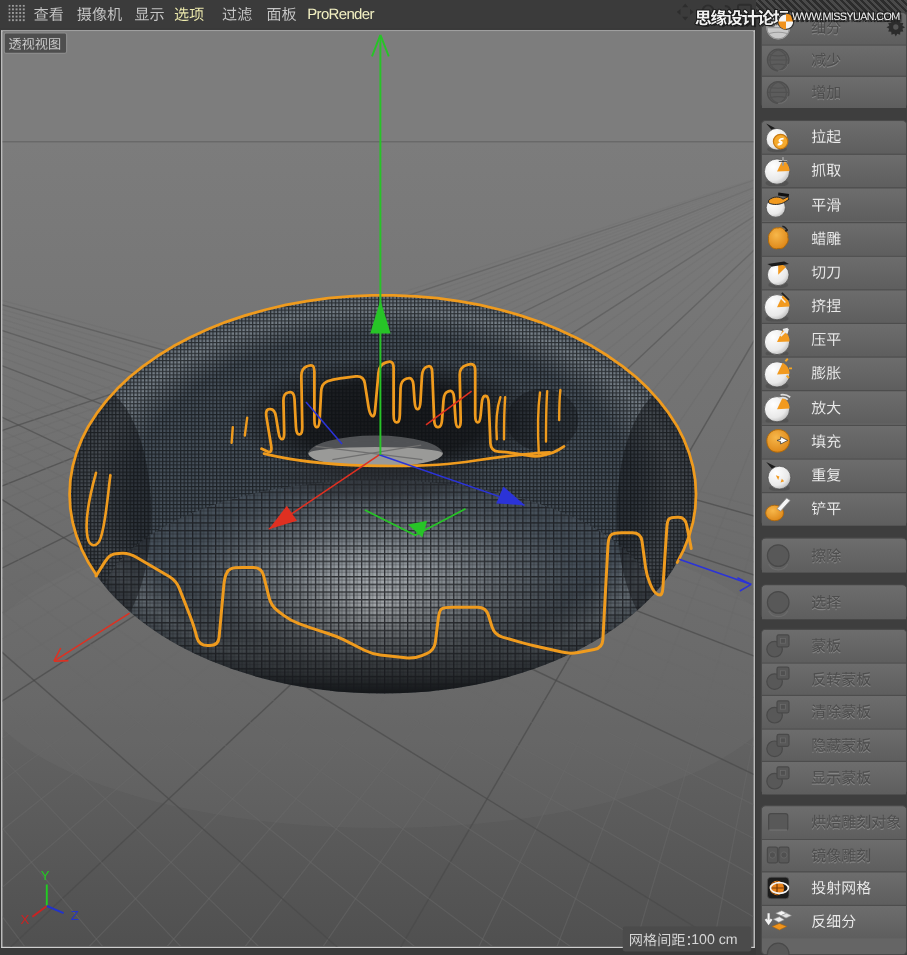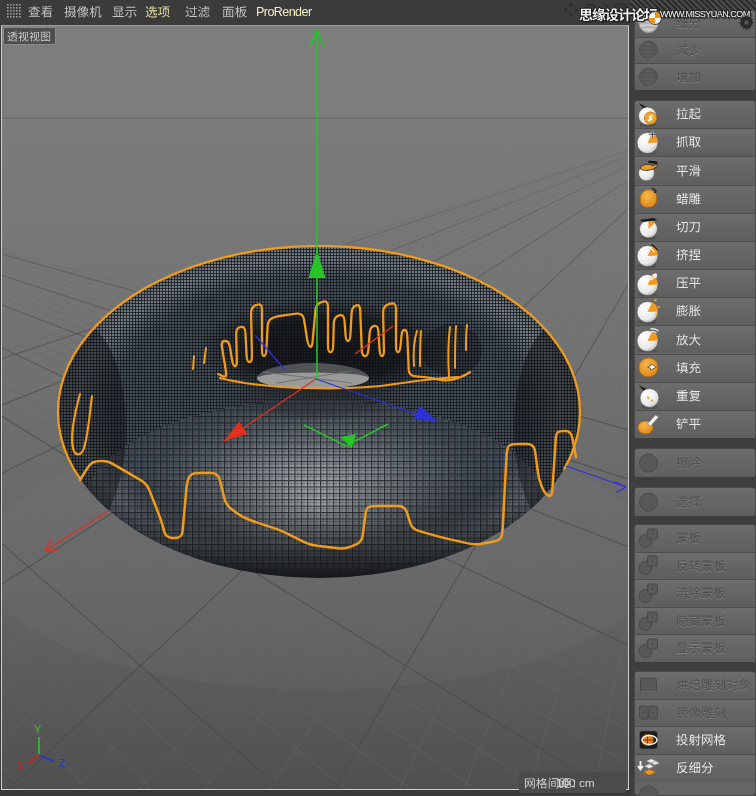--- a/index.html
+++ b/index.html
@@ -255,21 +255,21 @@
 <text x="59" y="767" font-size="11" fill="#2233cc" font-family="Liberation Sans">Z</text>
 </svg>
 <div class="abs" style="left:3px;top:27px;width:53px;height:18px;background:#4e4e4e;border:1px solid #8b8b8b;border-radius:2px"></div>
 <svg style="position:absolute;left:7px;top:28.4px;overflow:visible" width="48" height="16" viewBox="0 -12.6 48 16">
       <path d="M0.7 -8.4C1.3 -7.9 2.1 -7.1 2.4 -6.6L3.1 -7.1C2.7 -7.6 1.9 -8.4 1.3 -8.9ZM9.4 -9.1C8.1 -8.8 5.7 -8.6 3.7 -8.5C3.8 -8.3 3.9 -8.1 3.9 -7.9C4.7 -7.9 5.6 -8.0 6.5 -8.1V-7.2H3.4V-6.6H6.0C5.3 -5.8 4.1 -5.1 3.1 -4.7C3.3 -4.6 3.5 -4.3 3.6 -4.1C4.6 -4.5 5.8 -5.3 6.5 -6.2V-4.7H7.3V-6.2C8.1 -5.4 9.1 -4.6 10.2 -4.2C10.3 -4.4 10.5 -4.7 10.7 -4.8C9.6 -5.1 8.5 -5.8 7.8 -6.6H10.5V-7.2H7.3V-8.1C8.3 -8.2 9.2 -8.3 9.9 -8.5ZM4.3 -4.4V-3.8H5.6C5.4 -2.6 4.9 -1.7 3.4 -1.3C3.6 -1.1 3.8 -0.8 3.8 -0.7C5.6 -1.2 6.1 -2.3 6.4 -3.8H7.7C7.6 -3.4 7.5 -3.1 7.4 -2.8H9.3C9.2 -2.0 9.1 -1.6 8.9 -1.5C8.9 -1.4 8.8 -1.4 8.6 -1.4C8.4 -1.4 7.9 -1.4 7.3 -1.5C7.5 -1.3 7.5 -1.0 7.5 -0.8C8.1 -0.8 8.6 -0.8 8.9 -0.8C9.2 -0.8 9.4 -0.9 9.6 -1.0C9.8 -1.3 9.9 -1.8 10.1 -3.1C10.1 -3.2 10.1 -3.4 10.1 -3.4H8.3L8.5 -4.4ZM2.8 -5.0H0.6V-4.2H2.0V-0.9C1.5 -0.7 1.0 -0.3 0.5 0.2L1.0 0.9C1.7 0.2 2.3 -0.4 2.7 -0.4C2.9 -0.4 3.3 -0.1 3.7 0.2C4.4 0.6 5.3 0.7 6.6 0.7C7.7 0.7 9.5 0.7 10.4 0.6C10.4 0.4 10.5 -0.0 10.6 -0.2C9.5 -0.1 7.9 -0.0 6.6 -0.0C5.4 -0.0 4.5 -0.1 3.8 -0.5C3.3 -0.8 3.1 -1.1 2.8 -1.1Z M15.9 -8.7V-2.8H16.8V-8.0H20.2V-2.8H21.0V-8.7ZM12.7 -8.8C13.1 -8.4 13.5 -7.8 13.7 -7.4L14.4 -7.8C14.2 -8.2 13.8 -8.8 13.3 -9.2ZM18.0 -7.1V-5.0C18.0 -3.3 17.7 -1.2 14.9 0.3C15.1 0.4 15.3 0.7 15.4 0.9C17.1 0.0 17.9 -1.2 18.4 -2.4V-0.2C18.4 0.5 18.7 0.7 19.4 0.7H20.4C21.4 0.7 21.5 0.3 21.6 -1.5C21.4 -1.5 21.1 -1.6 20.9 -1.8C20.9 -0.2 20.8 0.1 20.4 0.1H19.5C19.2 0.1 19.2 0.0 19.2 -0.3V-3.0H18.6C18.8 -3.7 18.8 -4.4 18.8 -5.0V-7.1ZM11.7 -7.3V-6.6H14.4C13.7 -5.2 12.6 -3.8 11.4 -3.0C11.6 -2.9 11.7 -2.5 11.8 -2.2C12.2 -2.6 12.7 -3.0 13.1 -3.4V0.9H13.9V-3.9C14.3 -3.4 14.7 -2.8 14.9 -2.4L15.5 -3.1C15.3 -3.3 14.5 -4.2 14.1 -4.6C14.6 -5.4 15.1 -6.2 15.4 -7.1L14.9 -7.4L14.8 -7.3Z M26.9 -8.7V-2.8H27.8V-8.0H31.2V-2.8H32.0V-8.7ZM23.7 -8.8C24.1 -8.4 24.5 -7.8 24.7 -7.4L25.4 -7.8C25.2 -8.2 24.8 -8.8 24.3 -9.2ZM29.0 -7.1V-5.0C29.0 -3.3 28.7 -1.2 25.9 0.3C26.1 0.4 26.3 0.7 26.4 0.9C28.1 0.0 28.9 -1.2 29.4 -2.4V-0.2C29.4 0.5 29.7 0.7 30.4 0.7H31.4C32.4 0.7 32.5 0.3 32.6 -1.5C32.4 -1.5 32.1 -1.6 31.9 -1.8C31.9 -0.2 31.8 0.1 31.4 0.1H30.5C30.2 0.1 30.2 0.0 30.2 -0.3V-3.0H29.6C29.8 -3.7 29.8 -4.4 29.8 -5.0V-7.1ZM22.7 -7.3V-6.6H25.4C24.7 -5.2 23.6 -3.8 22.4 -3.0C22.6 -2.9 22.7 -2.5 22.8 -2.2C23.2 -2.6 23.7 -3.0 24.1 -3.4V0.9H24.9V-3.9C25.3 -3.4 25.7 -2.8 25.9 -2.4L26.5 -3.1C26.3 -3.3 25.5 -4.2 25.1 -4.6C25.6 -5.4 26.1 -6.2 26.4 -7.1L25.9 -7.4L25.8 -7.3Z M37.1 -3.1C38.0 -2.9 39.1 -2.5 39.7 -2.2L40.1 -2.8C39.5 -3.0 38.4 -3.4 37.5 -3.6ZM36.0 -1.7C37.5 -1.5 39.4 -1.0 40.5 -0.7L40.9 -1.3C39.8 -1.6 37.9 -2.1 36.4 -2.2ZM33.9 -8.8V0.9H34.7V0.4H42.3V0.9H43.1V-8.8ZM34.7 -0.3V-8.0H42.3V-0.3ZM37.6 -7.8C37.0 -6.9 36.1 -6.0 35.1 -5.5C35.3 -5.4 35.6 -5.1 35.7 -5.0C36.0 -5.2 36.4 -5.5 36.7 -5.8C37.0 -5.4 37.4 -5.1 37.9 -4.8C36.9 -4.3 35.9 -4.0 34.9 -3.8C35.1 -3.7 35.2 -3.3 35.3 -3.1C36.4 -3.4 37.5 -3.8 38.6 -4.4C39.5 -3.9 40.5 -3.5 41.6 -3.3C41.7 -3.5 41.9 -3.7 42.1 -3.9C41.1 -4.1 40.1 -4.4 39.3 -4.8C40.1 -5.3 40.8 -5.9 41.2 -6.7L40.8 -6.9L40.6 -6.9H37.8C38.0 -7.1 38.1 -7.3 38.2 -7.5ZM37.2 -6.2 37.2 -6.3H40.1C39.7 -5.8 39.2 -5.5 38.6 -5.1C38.0 -5.4 37.5 -5.8 37.2 -6.2Z" fill="#cdcdcd"></path>
     </svg>
 <div class="abs" style="left:519px;top:772px;width:107px;height:21px;background:#4b4b4b;border-radius:2px"></div>
 <svg style="position:absolute;left:524px;top:774.4px;overflow:visible" width="63" height="17" viewBox="0 -13.6 63 17">
       <path d="M2.3 -6.3C2.8 -5.7 3.4 -4.9 3.9 -4.2C3.5 -2.9 2.9 -1.8 2.0 -1.0C2.2 -0.9 2.6 -0.7 2.7 -0.5C3.4 -1.3 4.0 -2.3 4.5 -3.4C4.8 -2.8 5.2 -2.3 5.4 -1.9L6.0 -2.4C5.7 -2.9 5.3 -3.6 4.8 -4.2C5.1 -5.2 5.4 -6.3 5.6 -7.5L4.8 -7.6C4.6 -6.7 4.4 -5.8 4.2 -5.1C3.8 -5.7 3.3 -6.3 2.8 -6.8ZM5.7 -6.3C6.2 -5.7 6.8 -4.9 7.3 -4.1C6.8 -2.8 6.2 -1.7 5.3 -0.9C5.5 -0.8 5.9 -0.6 6.0 -0.4C6.8 -1.2 7.4 -2.2 7.8 -3.3C8.2 -2.6 8.6 -2.0 8.8 -1.5L9.4 -2.0C9.2 -2.6 8.7 -3.4 8.2 -4.2C8.5 -5.2 8.7 -6.3 8.9 -7.4L8.1 -7.5C8.0 -6.7 7.8 -5.8 7.6 -5.1C7.2 -5.7 6.7 -6.2 6.3 -6.8ZM1.0 -9.2V0.9H1.9V-8.4H9.9V-0.2C9.9 -0.0 9.8 0.0 9.6 0.0C9.4 0.1 8.6 0.1 7.8 0.0C8.0 0.3 8.1 0.7 8.2 0.9C9.2 0.9 9.9 0.9 10.3 0.8C10.6 0.6 10.8 0.3 10.8 -0.2V-9.2Z M18.6 -7.9H21.2C20.8 -7.1 20.3 -6.4 19.8 -5.9C19.2 -6.4 18.8 -7.0 18.4 -7.6ZM14.2 -9.9V-7.4H12.4V-6.5H14.1C13.7 -4.9 12.9 -3.1 12.1 -2.1C12.3 -1.9 12.5 -1.5 12.6 -1.3C13.2 -2.1 13.7 -3.4 14.2 -4.7V0.9H15.0V-5.0C15.4 -4.5 15.8 -3.9 16.0 -3.5L16.5 -4.2C16.3 -4.5 15.3 -5.7 15.0 -6.0V-6.5H16.4L16.1 -6.3C16.3 -6.2 16.6 -5.9 16.8 -5.7C17.2 -6.1 17.6 -6.5 17.9 -7.0C18.3 -6.4 18.7 -5.8 19.2 -5.3C18.2 -4.4 17.0 -3.8 15.8 -3.4C16.0 -3.3 16.2 -2.9 16.3 -2.7C16.6 -2.8 16.9 -3.0 17.3 -3.1V1.0H18.1V0.4H21.4V0.9H22.2V-3.2L22.8 -3.0C22.9 -3.2 23.2 -3.5 23.3 -3.7C22.2 -4.1 21.2 -4.6 20.4 -5.3C21.2 -6.2 21.9 -7.2 22.3 -8.4L21.7 -8.7L21.6 -8.6H19.0C19.2 -9.0 19.4 -9.3 19.5 -9.7L18.7 -9.9C18.2 -8.7 17.4 -7.6 16.6 -6.7V-7.4H15.0V-9.9ZM18.1 -0.3V-2.6H21.4V-0.3ZM17.8 -3.4C18.5 -3.8 19.2 -4.2 19.8 -4.7C20.4 -4.2 21.0 -3.8 21.8 -3.4Z M24.7 -7.3V0.9H25.6V-7.3ZM24.9 -9.3C25.4 -8.8 26.0 -8.1 26.3 -7.6L27.0 -8.1C26.7 -8.6 26.1 -9.3 25.5 -9.8ZM28.1 -3.5H30.9V-1.9H28.1ZM28.1 -5.8H30.9V-4.2H28.1ZM27.3 -6.5V-1.2H31.7V-6.5ZM27.8 -9.3V-8.4H33.5V-0.1C33.5 0.0 33.4 0.1 33.3 0.1C33.1 0.1 32.6 0.1 32.1 0.1C32.2 0.3 32.4 0.7 32.4 0.9C33.1 0.9 33.6 0.9 34.0 0.7C34.3 0.6 34.4 0.4 34.4 -0.1V-9.3Z M37.2 -8.6H39.5V-6.6H37.2ZM41.9 -5.8H45.0V-3.4H41.9ZM46.5 -9.3H41.0V0.5H46.7V-0.4H41.9V-2.5H45.9V-6.6H41.9V-8.4H46.5ZM35.8 -0.4 36.0 0.4C37.3 0.1 39.0 -0.4 40.6 -0.9L40.5 -1.6L38.9 -1.2V-3.3H40.5V-4.1H38.9V-5.8H40.3V-9.4H36.4V-5.8H38.1V-1.0L37.2 -0.8V-4.6H36.4V-0.6Z M50.2 -5.7C50.6 -5.7 51.0 -6.1 51.0 -6.6C51.0 -7.2 50.6 -7.5 50.2 -7.5C49.7 -7.5 49.3 -7.2 49.3 -6.6C49.3 -6.1 49.7 -5.7 50.2 -5.7ZM50.2 0.0C50.6 0.0 51.0 -0.3 51.0 -0.8C51.0 -1.4 50.6 -1.7 50.2 -1.7C49.7 -1.7 49.3 -1.4 49.3 -0.8C49.3 -0.3 49.7 0.0 50.2 0.0Z" fill="#d6d6d6"></path>
     </svg>
-<div class="abs" style="left:556px;top:776px;color:#d6d6d6;font-size:11.8px">100 cm</div>
+<div class="abs" style="left:576px;top:776px;color:#d6d6d6;font-size:11.8px">100 cm</div>
 <div class="abs" style="left:630px;top:0;width:126px;height:796px;background:#3e3e3e"></div>
 <div class="abs" style="left:630px;top:0;width:126px;height:10px;background:repeating-linear-gradient(45deg,#2c2c2c 0 2px,#4a4a4a 2px 4px)"></div>
 <svg width="0" height="0" style="position:absolute">
       <defs>
 <radialGradient id="bw" cx="0.35" cy="0.3" r="0.9">
 <stop offset="0" stop-color="#ffffff"></stop>
           <stop offset="0.6" stop-color="#e9e9e9"></stop>
           <stop offset="1" stop-color="#9d9d9d"></stop>
         </radialGradient>
 <radialGradient id="ob" cx="0.4" cy="0.35" r="0.8">

